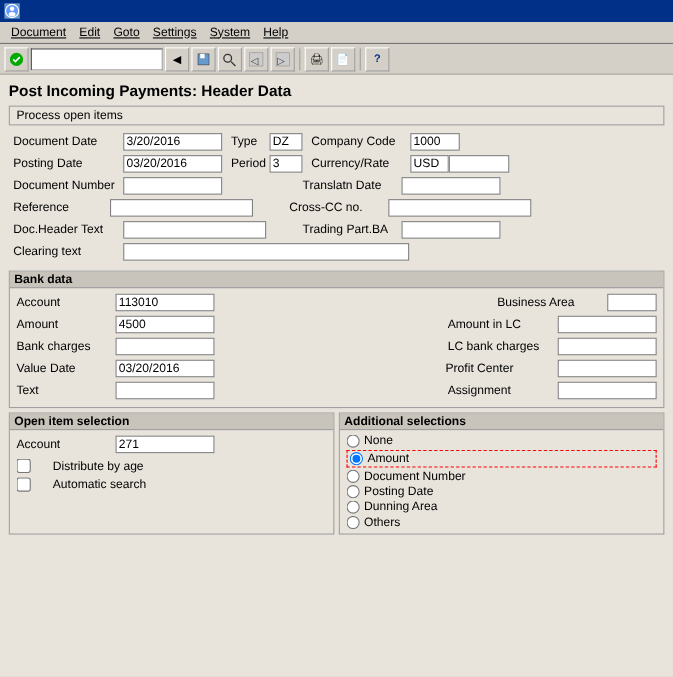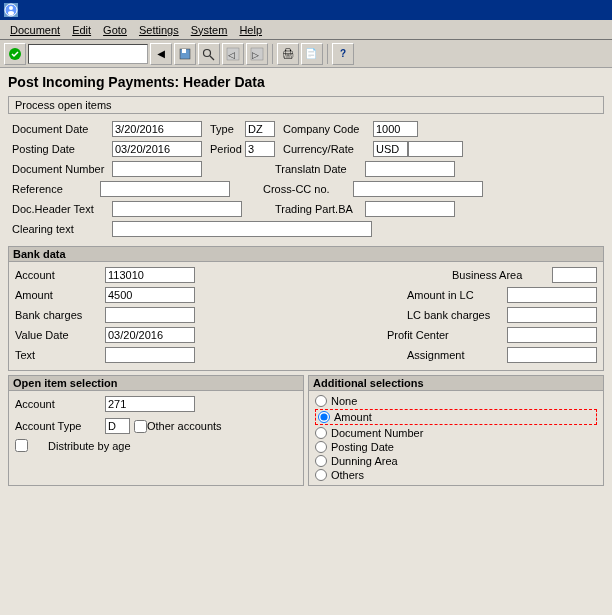--- a/index.html
+++ b/index.html
@@ -340,21 +340,21 @@
         <input class="field-input field-input-md" type="text" value="" style="">
         <span class="spacer"></span>
         <span class="field-label" style="width:100px;">LC bank charges</span>
         <input class="field-input field-input-md" type="text" value="" style="">
       </div>
 
       <div class="form-row">
         <span class="field-label" style="width:90px;">Value Date</span>
         <input class="field-input field-input-md" type="text" value="03/20/2016" style="">
         <span class="spacer"></span>
-        <span class="field-label" style="width:120px;">Profit Center</span>
+        <span class="field-label" style="width:102px;">Profit Center</span>
         <input class="field-input field-input-md" type="text" value="" style="">
       </div>
 
       <div class="form-row">
         <span class="field-label" style="width:90px;">Text</span>
         <input class="field-input field-input-md" type="text" value="" style="">
         <span class="spacer"></span>
         <span class="field-label" style="width:100px;">Assignment</span>
         <input class="field-input field-input-md" type="text" value="" style="">
       </div>
@@ -365,35 +365,32 @@
 
     <div class="section">
       <div class="section-header">Open item selection</div>
       <div class="ois-grid">
 
         <div class="form-row">
           <span class="field-label" style="width:90px;">Account</span>
           <input class="field-input field-input-md" type="text" value="271" style="">
         </div>
 
-        <div class="form-row">
-          <span class="field-label" style="width:90px;">Account Type</span>
-          <input class="field-input" style="width: 25px;" type="text" value="D">
-          <span style="width:4px;"></span>
-          <input type="checkbox" style="">
-          <span class="field-label">Other accounts</span>
-        </div>
 
 
 
         <div class="checkbox-item">
           <input type="checkbox" style="">
           <span class="field-label">Distribute by age</span>
         </div>
 
+        <div class="checkbox-item">
+          <input type="checkbox" style="">
+          <span class="field-label">Automatic search</span>
+        </div>
       </div>
     </div>
 
     <div class="section">
       <div class="section-header">Additional selections</div>
       <div class="radio-group">
 
         <div class="radio-item">
           <input type="radio" name="addsel" class="radio-input" style="">
           <span>None</span>

